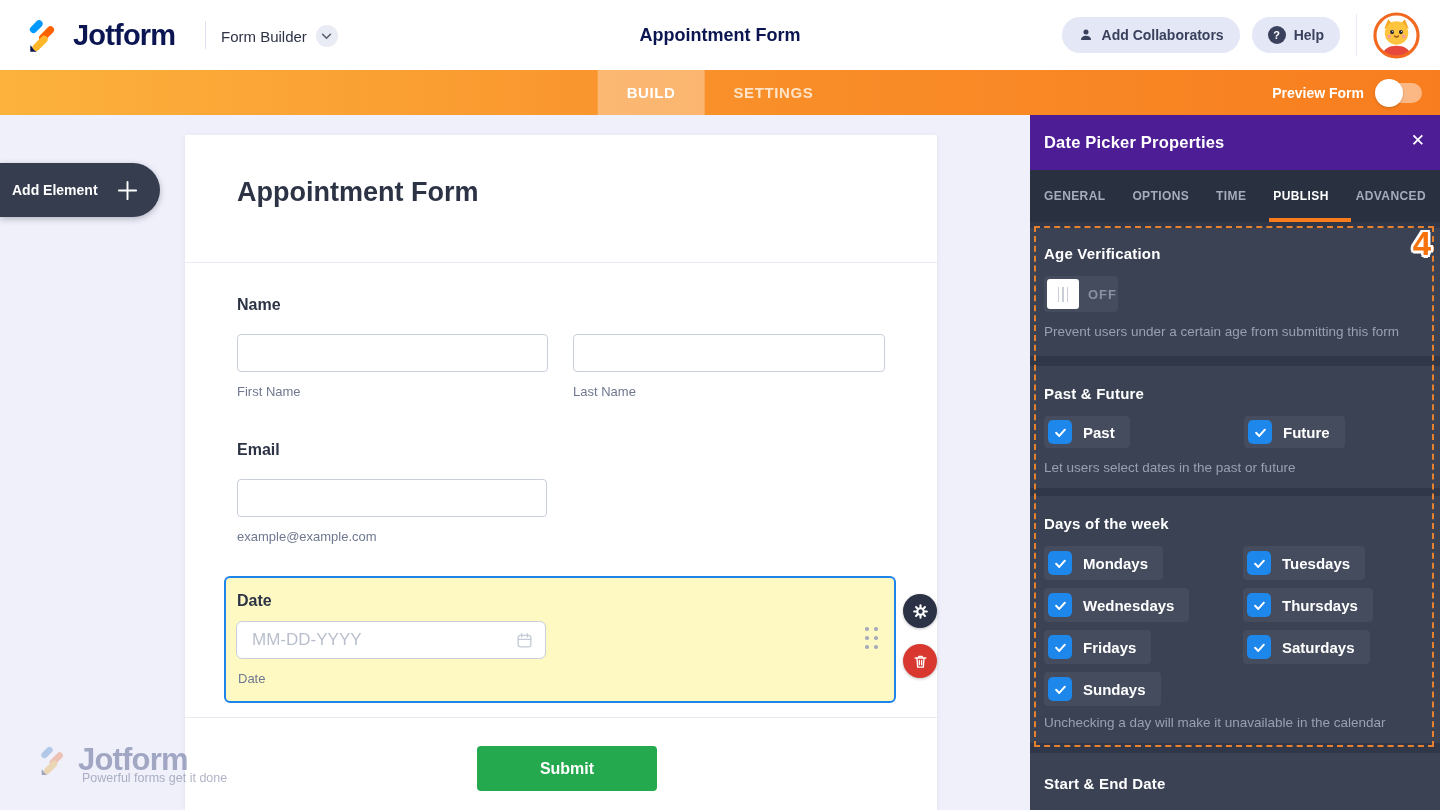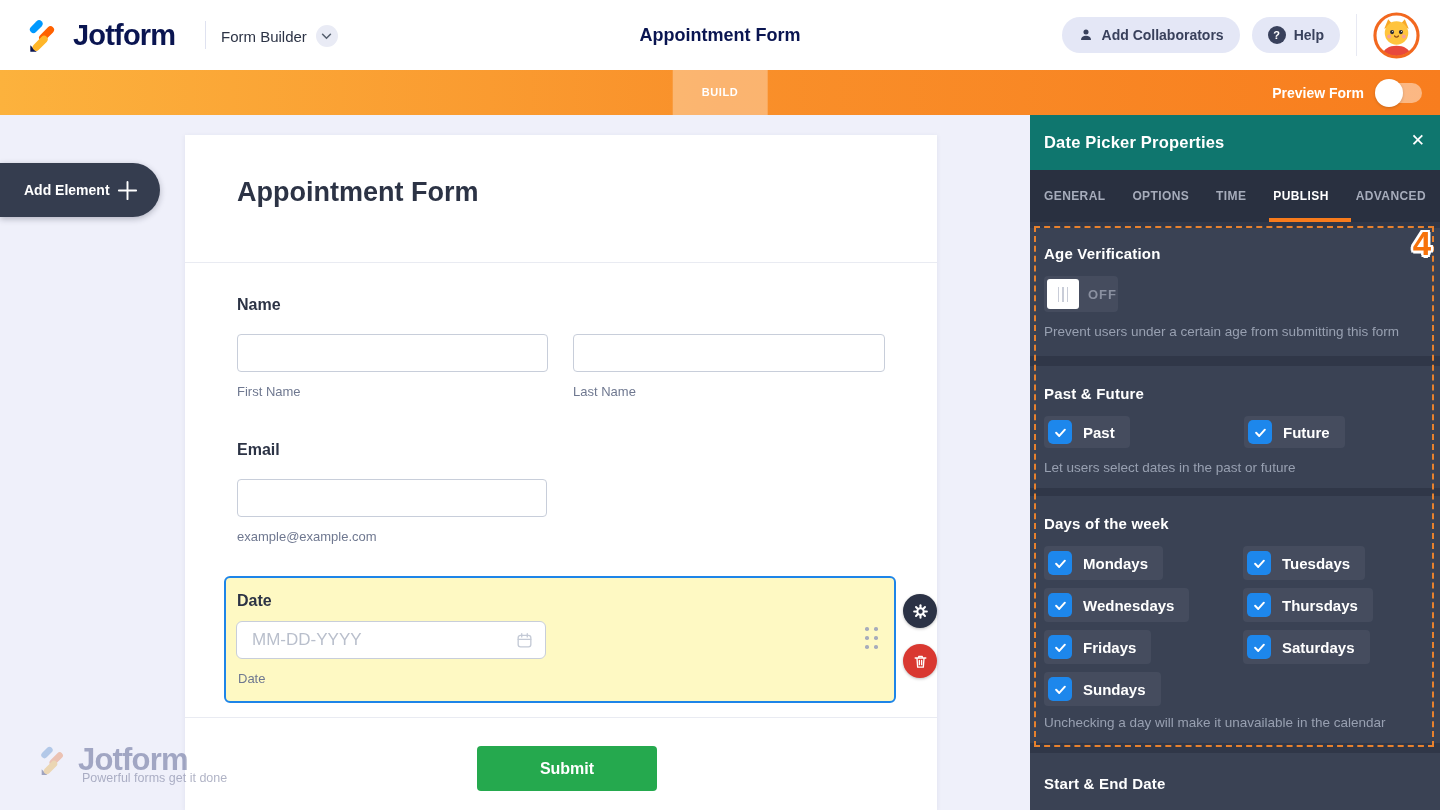--- a/index.html
+++ b/index.html
@@ -16,32 +16,32 @@
   .hdr-title{position:absolute;left:50%;transform:translateX(-50%);top:25px;font-size:18px;font-weight:700;color:#0A1551;white-space:nowrap;}
   .hdr-right{position:absolute;right:20px;top:0;height:70px;display:flex;align-items:center;gap:12px;}
   .pill{height:36px;border-radius:18px;background:#E4E7F6;display:flex;align-items:center;gap:8px;padding:0 16px;font-size:14px;font-weight:700;color:#39415C;cursor:pointer;white-space:nowrap;}
   .q-circle{width:18px;height:18px;border-radius:50%;background:#39415C;color:#fff;font-size:11px;font-weight:700;display:flex;align-items:center;justify-content:center;}
   .v-div{width:1px;height:42px;background:#E7E9F3;margin:0 4px;}
   .avatar{width:47px;height:47px;cursor:pointer;}
 
   
   .top-nav{position:absolute;top:70px;left:0;width:1440px;height:45px;background:linear-gradient(90deg,#FCB23D 0%,#F9902A 50%,#F87D1E 100%);z-index:20;}
   .nav-tabs{position:absolute;left:50%;transform:translateX(-50%);top:0;height:45px;display:flex;}
-  .nav-tab{height:45px;line-height:45px;padding:0 29px;font-size:11px;font-weight:700;letter-spacing:0.6px;color:rgba(255,242,228,0.85);cursor:pointer;}
+  .nav-tab{height:45px;line-height:45px;padding:0 29px;font-size:15px;font-weight:700;letter-spacing:0.6px;color:rgba(255,242,228,0.85);cursor:pointer;}
   .nav-tab.active{background:rgba(255,255,255,0.33);color:#fff;}
   .preview{position:absolute;right:18px;top:0;height:45px;display:flex;align-items:center;gap:11px;}
   .preview-label{color:#fff;font-size:14px;font-weight:700;}
   .toggle-preview{position:relative;width:47px;height:28px;cursor:pointer;}
   .tp-track{position:absolute;right:0;top:4px;width:40px;height:20px;border-radius:10px;background:rgba(255,255,255,0.45);}
   .tp-knob{position:absolute;left:0;top:0;width:28px;height:28px;border-radius:50%;background:#fff;box-shadow:0 1px 3px rgba(0,0,0,.18);}
 
   
   .canvas{position:absolute;top:115px;left:0;width:1030px;height:695px;background:#EFF0FA;}
   .add-element{position:absolute;top:48px;left:0;width:160px;height:54px;background:#353D4F;border-radius:0 27px 27px 0;color:#fff;display:flex;align-items:center;box-shadow:0 2px 6px rgba(20,25,45,.28);cursor:pointer;z-index:5;}
-  .ae-label{margin-left:24px;font-size:14px;font-weight:700;}
+  .ae-label{margin-left:12px;font-size:14px;font-weight:700;}
   .ae-plus{margin-left:auto;margin-right:21px;display:flex;}
 
   .form-card{position:absolute;left:185px;top:20px;width:752px;height:675px;background:#fff;box-shadow:0 1px 5px rgba(40,50,90,.08);}
   .f-title{position:absolute;left:52px;top:42px;font-size:27px;font-weight:800;color:#2C3345;}
   .card-div{position:absolute;left:0;width:100%;height:1px;background:#E9EBF2;}
   .q-label{font-size:16px;font-weight:600;color:#2C3345;position:absolute;}
   .t-input{position:absolute;height:38px;border:1px solid #C8CEDA;border-radius:4px;background:#fff;font-size:15px;padding:0 12px;color:#2C3345;outline:none;}
   .sublabel{font-size:13px;color:#6F7890;position:absolute;}
 
   .date-block{position:absolute;left:39px;top:441px;width:672px;height:127px;border:2px solid #1E85E8;border-radius:6px;background:#fef9c3;cursor:pointer;}
@@ -57,21 +57,21 @@
   .gear-btn{left:903px;top:479px;background:#2B3245;}
   .trash-btn{left:903px;top:529px;background:#D93831;}
 
   .watermark{position:absolute;left:36px;top:627px;opacity:.6;z-index:7;cursor:pointer;}
   .wm-row{display:flex;align-items:center;gap:8px;}
   .wm-name{font-size:31px;font-weight:800;color:#6E76A0;letter-spacing:-0.8px;}
   .wm-tag{margin-top:-7px;margin-left:46px;font-size:12.5px;color:#7D82A0;}
 
   
   .props{position:absolute;left:1030px;top:115px;width:410px;height:695px;background:#303748;overflow:hidden;z-index:10;}
-  .p-head{position:absolute;top:0;left:0;width:100%;height:55px;background:#0f766e;}
+  .p-head{position:absolute;top:0;left:0;width:100%;height:55px;background:#4c1d95;}
   .p-title{position:absolute;left:14px;top:18px;font-size:16.5px;font-weight:700;color:#fff;letter-spacing:.2px;}
   .p-close{position:absolute;right:15px;top:17px;font-size:17px;color:#fff;cursor:pointer;line-height:1;}
   .p-tabs{position:absolute;top:55px;left:0;width:100%;height:52px;background:#293040;display:flex;align-items:center;justify-content:space-between;padding:0 14px;}
   .p-tab{font-size:12px;font-weight:700;letter-spacing:.4px;color:#A6ACBB;cursor:pointer;}
   .p-tab.active{color:#fff;}
   .tab-underline{position:absolute;top:103px;left:239px;width:82px;height:4px;background:#F87B1C;}
 
   .sec{position:absolute;left:0;width:410px;background:#3A4254;}
   .sec-h{position:absolute;left:14px;font-size:15px;font-weight:700;color:#fff;letter-spacing:.2px;}
   .desc{position:absolute;left:14px;font-size:13.5px;color:#98A0B1;}
@@ -151,20 +151,21 @@
         <path d="M22 24.5q2 2.2 4 0" stroke="#8A4A16" stroke-width="1.3" fill="none" stroke-linecap="round"></path>
       </g>
       <circle cx="24" cy="24" r="22" fill="none" stroke="#F2681F" stroke-width="3.2"></circle>
     </svg>
   </div>
 </div>
 
 <div class="top-nav">
   <div class="nav-tabs">
     <div class="nav-tab active">BUILD</div>
+    <div class="nav-tab">SETTINGS</div>
   </div>
   <div class="preview">
     <span class="preview-label">Preview Form</span>
     <div class="toggle-preview">
       <div class="tp-track"></div>
         <div class="tp-knob"></div>
     </div>
   </div>
 </div>
 

